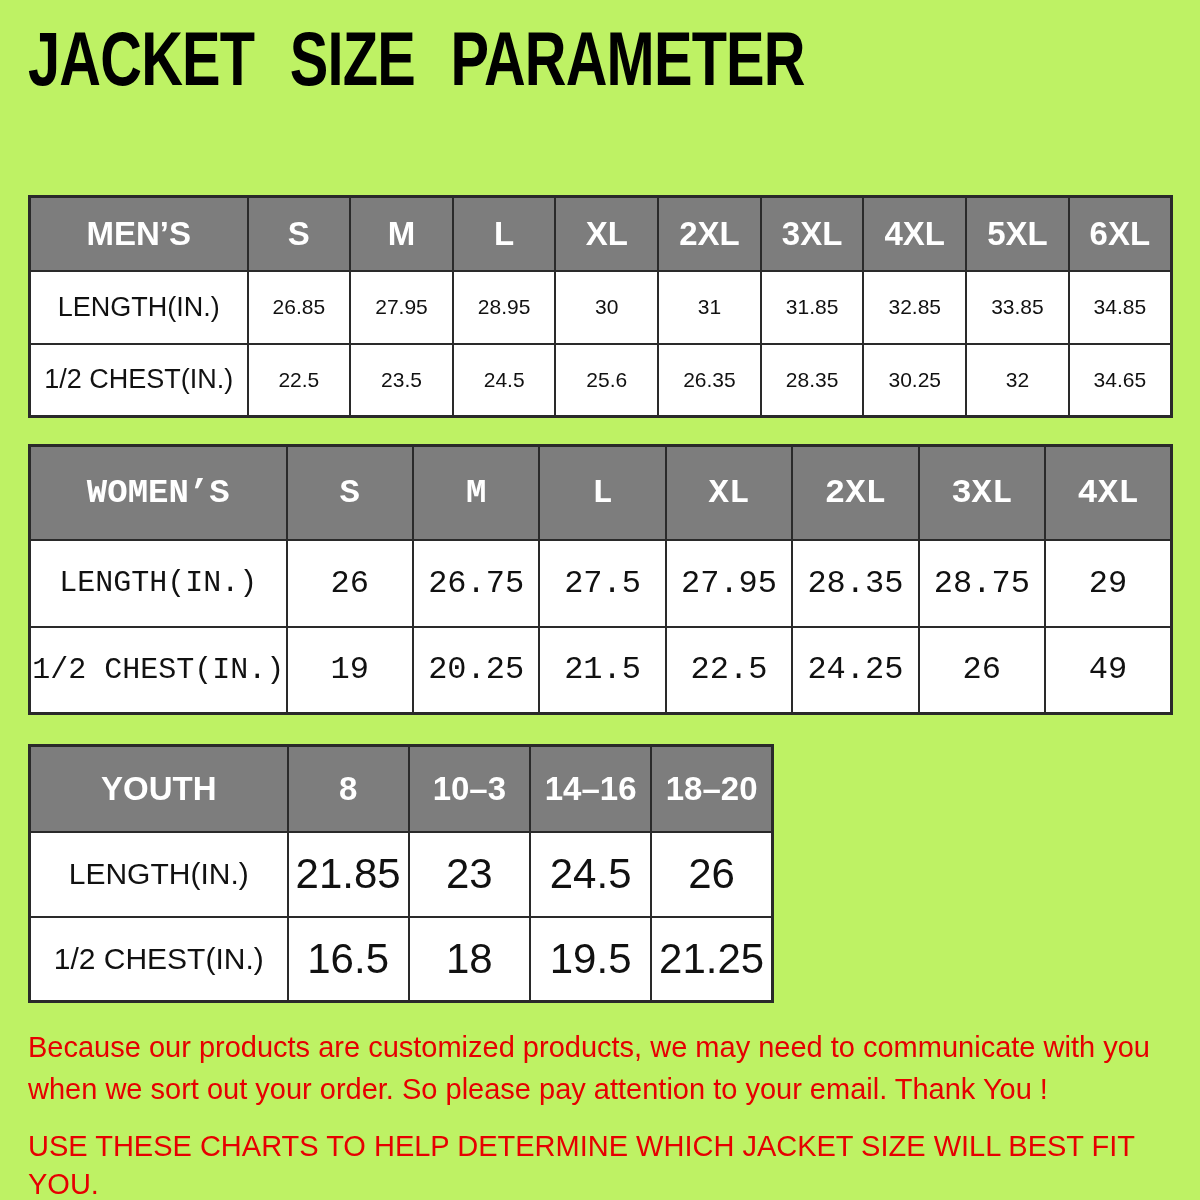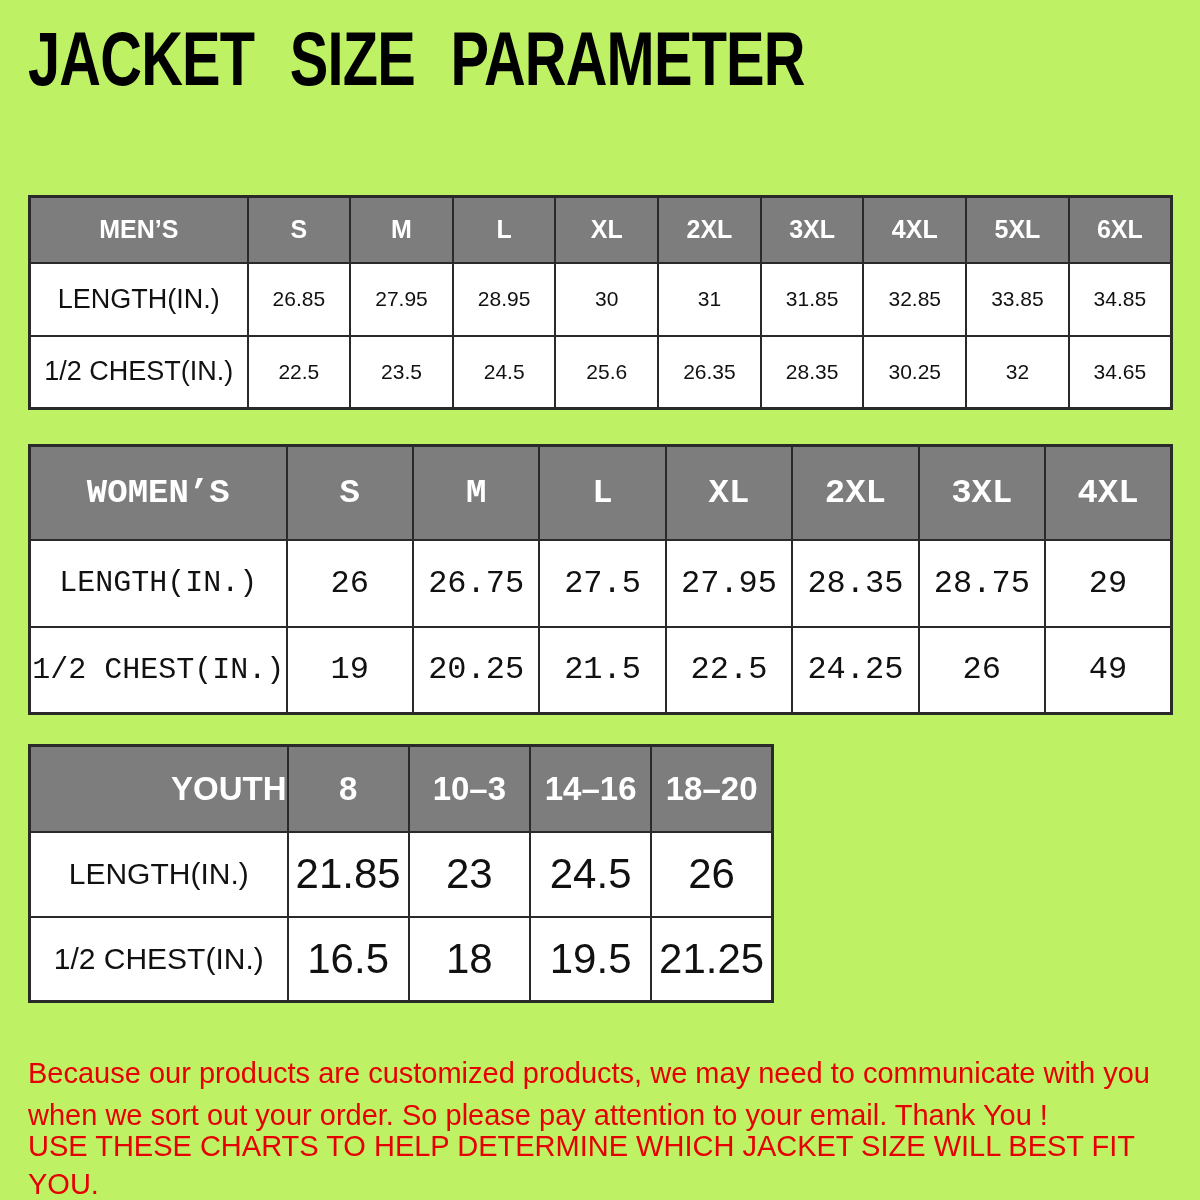--- a/index.html
+++ b/index.html
@@ -58,49 +58,48 @@
     overflow: hidden;
   }
   table.size-table th {
     background: #7d7d7d;
     color: #ffffff;
     font-weight: bold;
   }
 
   
   #mens-table { left: 28px; top: 195px; width: 1145px; }
-  #mens-table th { font-size: 25px; height: 66px; }
+  #mens-table th { font-size: 33px; height: 74px; }
   #mens-table td { font-size: 21px; height: 73px; }
   #mens-table .label-col { width: 218px; }
   #mens-table td.row-label { font-size: 27px; }
 
   
   #womens-table { left: 28px; top: 444px; width: 1145px; font-family: Liberation Mono, monospace; }
   #womens-table th { font-size: 34px; height: 94px; }
   #womens-table td { font-size: 32px; height: 87px; }
   #womens-table .label-col { width: 257px; }
   #womens-table td.row-label { font-size: 30px; }
 
   
   #youth-table { left: 28px; top: 744px; width: 746px; }
   #youth-table th { font-size: 33px; height: 86px; }
   #youth-table td { font-size: 42px; height: 85px; }
-  #youth-table .label-col { width: 258px; text-align: right; }
+  #youth-table .label-col { width: 258px; }
   #youth-table td.row-label { font-size: 30px; }
 
   
   .footer-1 {
     position: absolute;
     left: 28px;
     top: 1026px;
     width: 1150px;
     font-size: 29px;
     line-height: 1.45;
     color: #e60000;
-    margin-top: 26px;
   }
   .footer-2 {
     position: absolute;
     left: 28px;
     top: 1128px;
     width: 1150px;
     font-size: 29px;
     line-height: 1.3;
     color: #e60000;
   }

